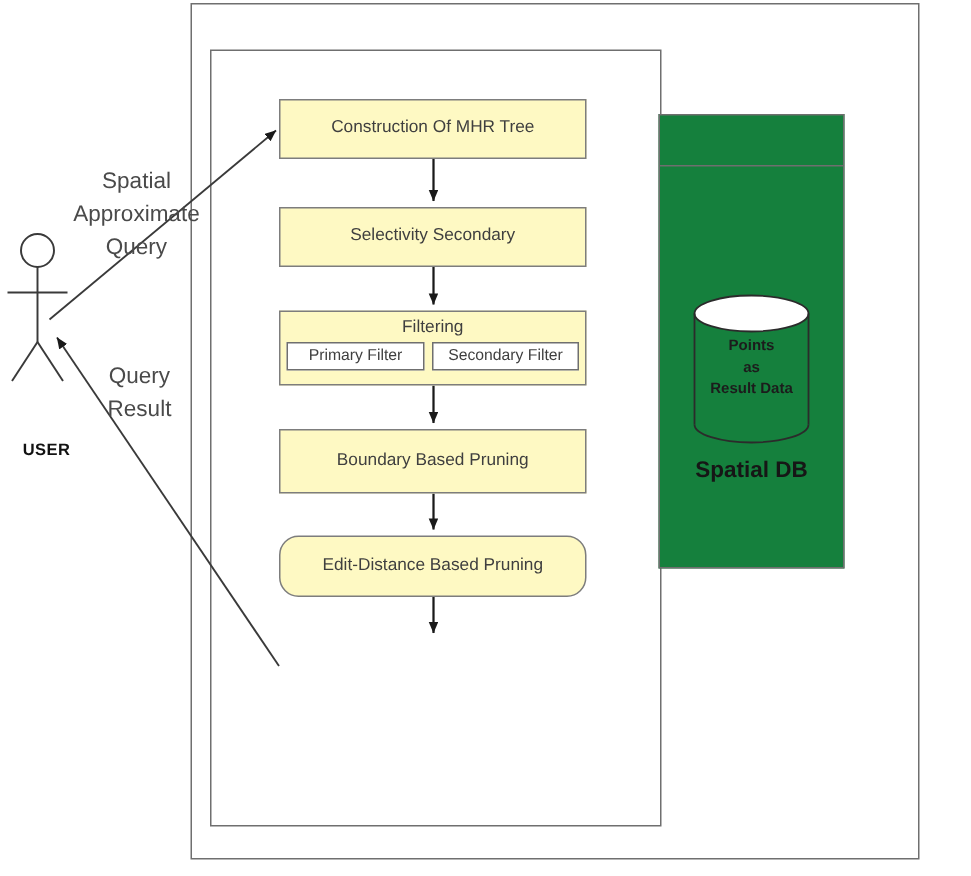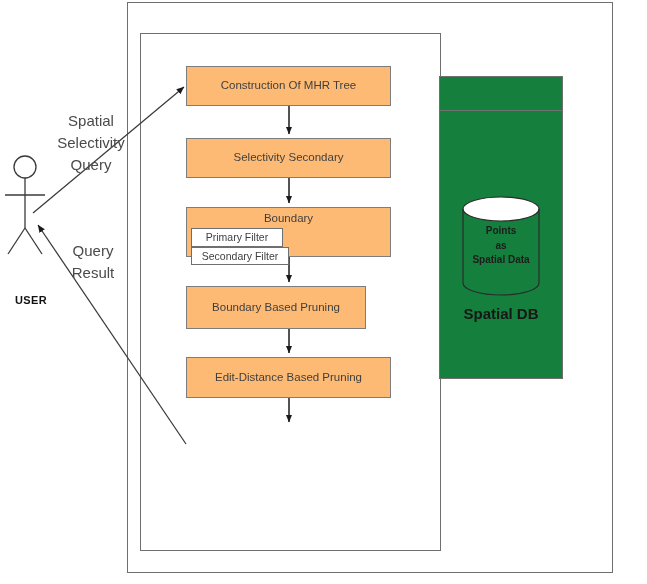--- a/index.html
+++ b/index.html
@@ -39,49 +39,48 @@
     border: 1.5px solid #6f6f6f;
     box-sizing: border-box;
     background: transparent;
   }
 
   
   .proc-box {
     position: absolute;
     border: 1.2px solid #7d7d7d;
     box-sizing: border-box;
-    background: #fdba74;
+    background: #fef9c3;
     display: flex;
     align-items: center;
     justify-content: center;
     font-size: 11.5px;
     color: #3f3f3f;
     text-align: center;
     line-height: 1.2;
   }
   #box-mhr        { left: 186px; top: 66px;  width: 205px; height: 40px; }
   #box-selectivity{ left: 186px; top: 138px; width: 205px; height: 40px; }
   #box-filtering  { left: 186px; top: 207px; width: 205px; height: 50px;
                     display: block; padding-top: 4px; }
-  #box-boundary   { left: 186px; top: 286px; width: 180px; height: 43px; }
-  #box-editdist   { left: 186px; top: 357px; width: 205px; height: 41px; }
+  #box-boundary   { left: 186px; top: 286px; width: 205px; height: 43px; }
+  #box-editdist   { left: 186px; top: 357px; width: 205px; height: 41px; border-radius: 13px; }
   #box-final      { left: 186px; top: 426px; width: 205px; height: 38px; }
 
   .filtering-title {
     text-align: center;
     font-size: 11.5px;
     color: #3f3f3f;
     line-height: 1.15;
     margin-bottom: 3px;
   }
   .filter-row {
     display: flex;
     justify-content: space-between;
     padding: 0 4px;
-    flex-direction: column;
   }
   .sub-filter {
     border: 1.2px solid #6f6f6f;
     box-sizing: border-box;
     background: #ffffff;
     font-size: 10.5px;
     color: #3f3f3f;
     text-align: center;
     padding: 2px 4px;
     line-height: 1.2;
@@ -193,39 +192,39 @@
       <line x1="5" y1="195" x2="45" y2="195" stroke="#3a3a3a" stroke-width="1.3"></line>
       <line x1="25" y1="228" x2="8" y2="254" stroke="#3a3a3a" stroke-width="1.3"></line>
       <line x1="25" y1="228" x2="42" y2="254" stroke="#3a3a3a" stroke-width="1.3"></line>
     </g>
   </svg>
 
   <div class="actor-label">USER</div>
 
   <div class="edge-label" id="label-query">
     <div>Spatial</div>
-    <div>Selectivity</div>
+    <div>Approximate</div>
     <div>Query</div>
   </div>
 
   <div class="edge-label" id="label-result">
     <div>Query</div>
     <div>Result</div>
   </div>
 
   <div class="proc-box" id="box-mhr">
     <span>Construction Of MHR Tree</span>
   </div>
 
   <div class="proc-box" id="box-selectivity">
     <span>Selectivity Secondary</span>
   </div>
 
   <div class="proc-box" id="box-filtering">
-    <div class="filtering-title">Boundary</div>
+    <div class="filtering-title">Filtering</div>
     <div class="filter-row">
       <div class="sub-filter" id="sub-primary">Primary Filter</div>
       <div class="sub-filter" id="sub-secondary">Secondary Filter</div>
     </div>
   </div>
 
   <div class="proc-box" id="box-boundary">
     <span>Boundary Based Pruning</span>
   </div>
 
@@ -240,20 +239,20 @@
     <div class="cylinder">
       <svg width="80" height="100" viewBox="0 0 80 100">
         <ellipse cx="40" cy="13" rx="38" ry="12" fill="#ffffff" stroke="#2b2b2b" stroke-width="1.2"></ellipse>
         <path d="M2,13 L2,87" stroke="#2b2b2b" stroke-width="1.2" fill="none"></path>
         <path d="M78,13 L78,87" stroke="#2b2b2b" stroke-width="1.2" fill="none"></path>
         <path d="M2,87 A38,12 0 0 0 78,87" stroke="#2b2b2b" stroke-width="1.2" fill="none"></path>
       </svg>
       <div class="cyl-text">
         <div>Points</div>
         <div>as</div>
-        <div>Spatial Data</div>
+        <div>Result Data</div>
       </div>
     </div>
 
     <div class="db-label">Spatial DB</div>
   </div>
 
 </div>
 
 </body></html>

